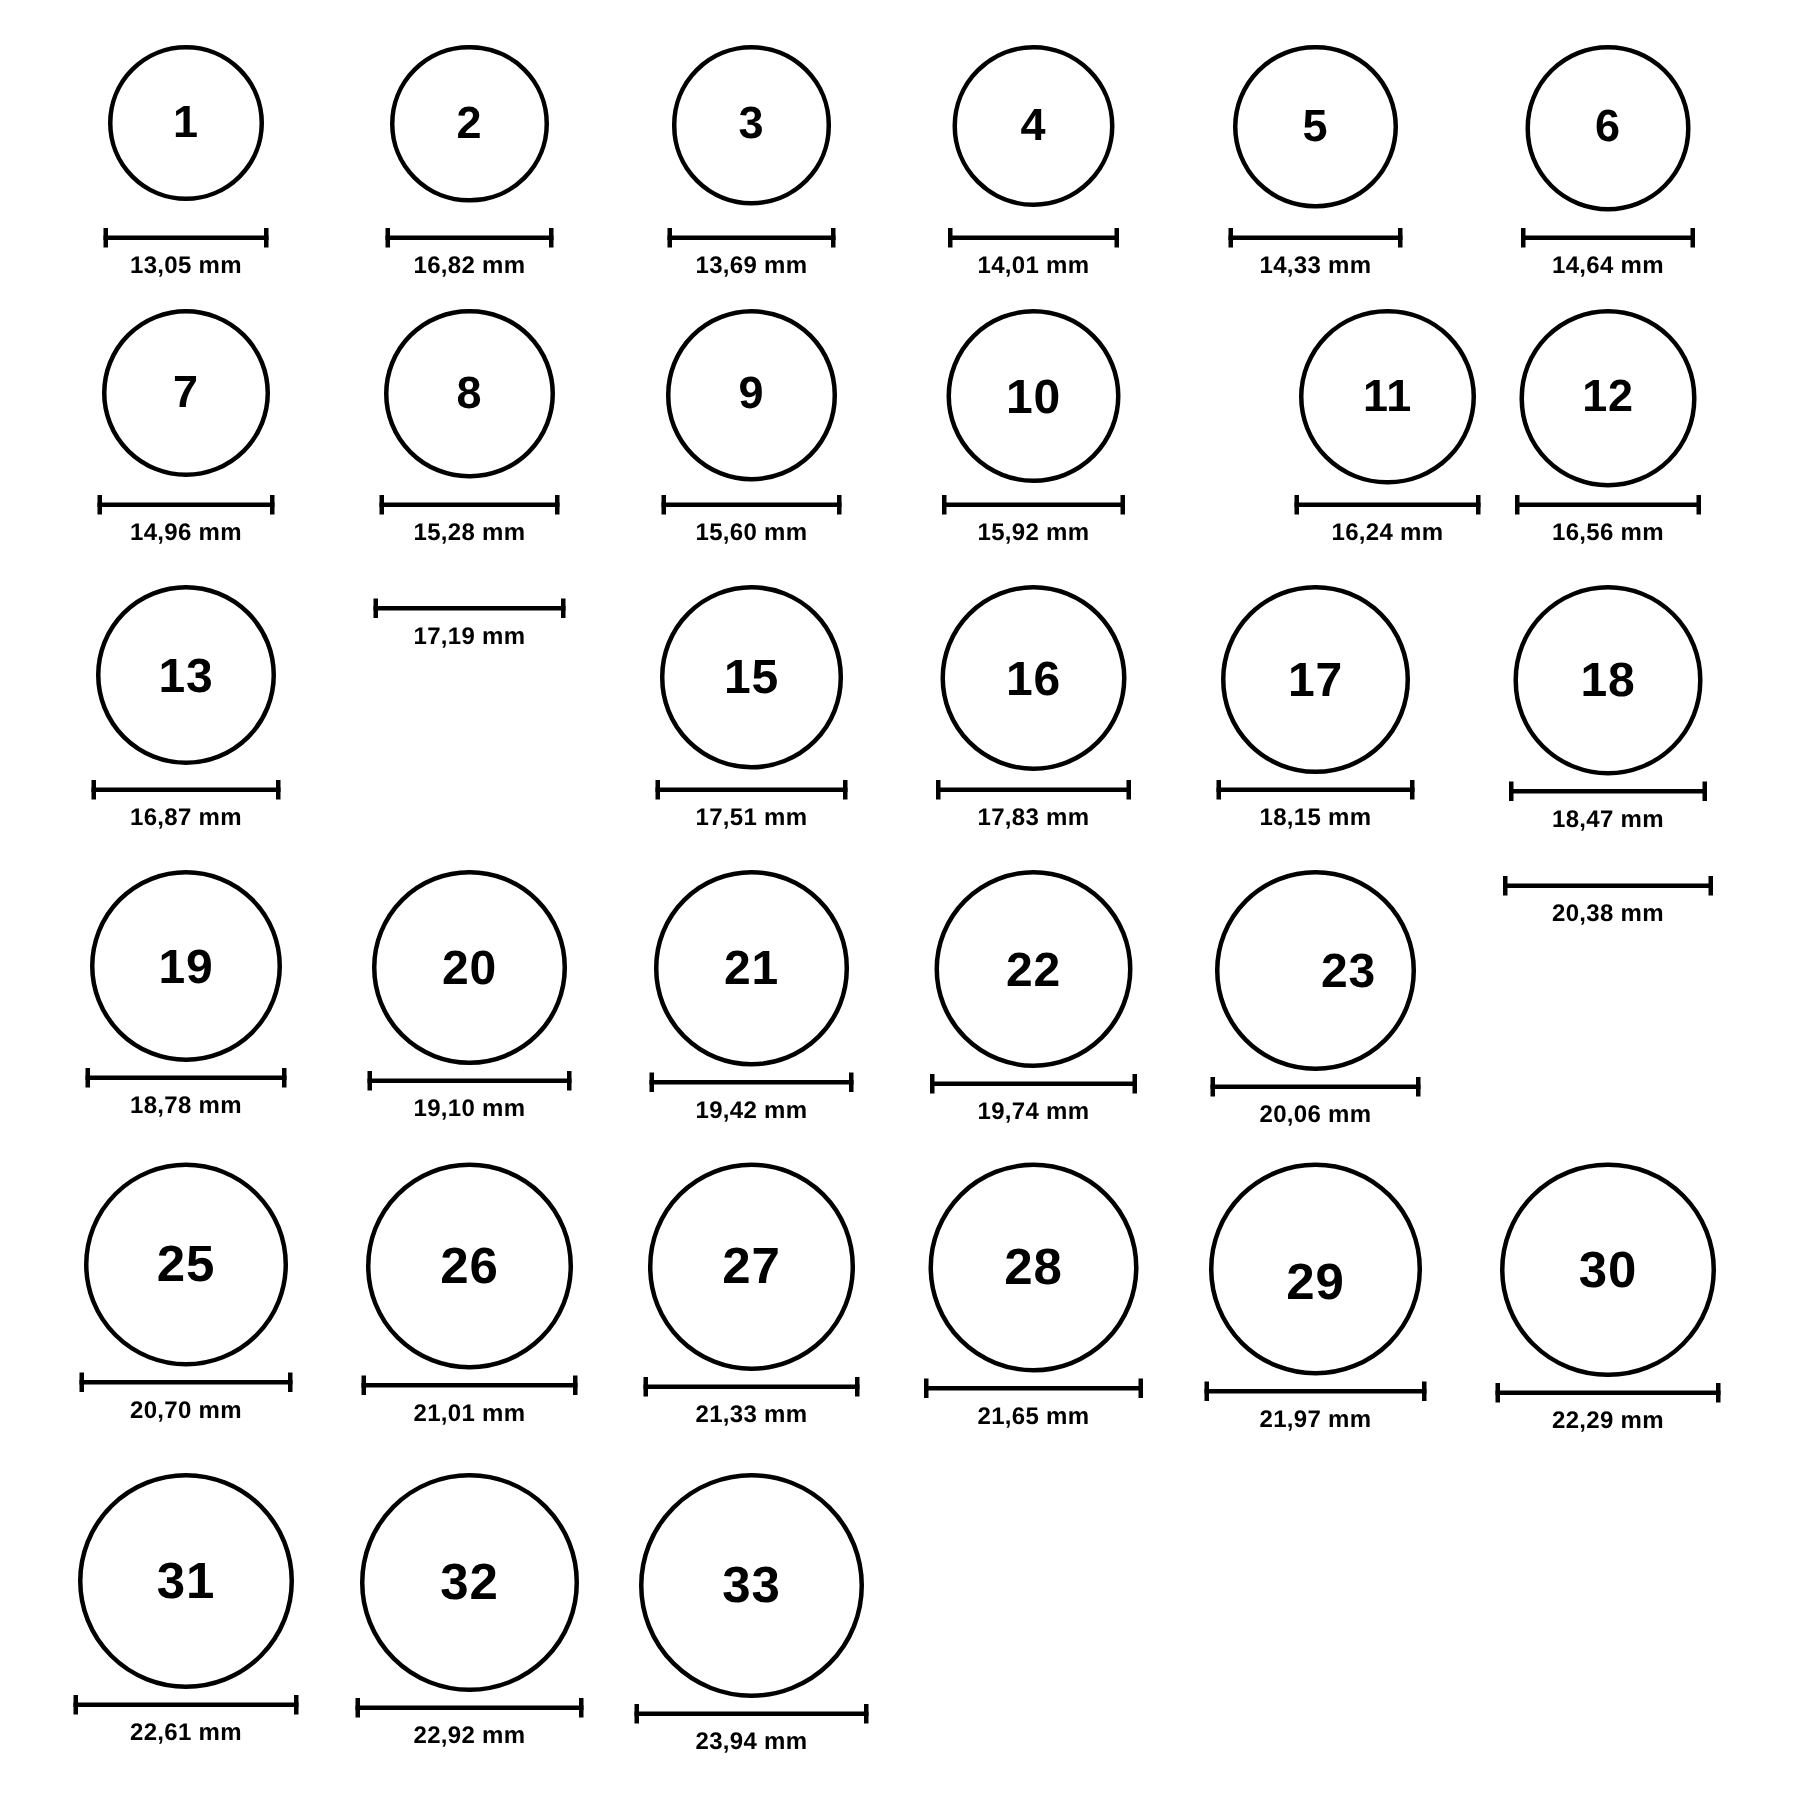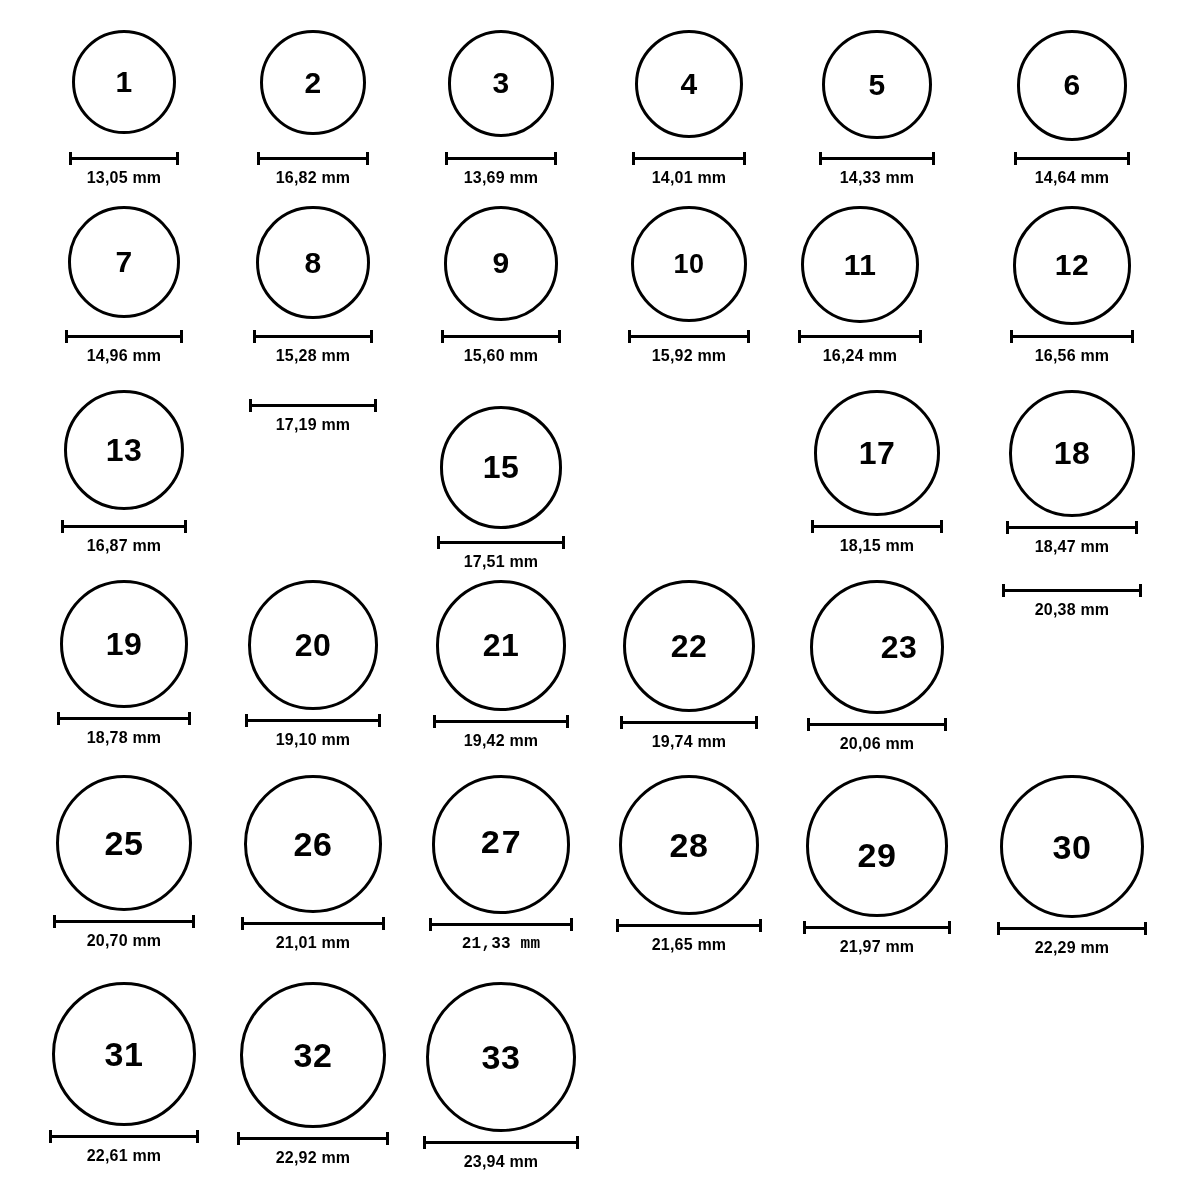--- a/index.html
+++ b/index.html
@@ -170,30 +170,30 @@
       </div>
       <div class="measure-bar" style="width: 120.771px; margin-top: 9.22865px;">
         <div class="line"></div>
         <div class="cap left"></div>
         <div class="cap right"></div>
       </div>
       <div class="measure-label">15,60 mm</div>
     </div>
     <div class="ring-cell" style="left: 609px; top: 206px; width: 160px;">
       <div class="ring-circle" style="width: 116.123px; height: 116.123px;">
-        <span class="ring-number" style="font-size: 27px;">10</span>
+        <span class="ring-number" style="font-size: 32px;">10</span>
       </div>
       <div class="measure-bar" style="width: 122.123px; margin-top: 7.87695px;">
         <div class="line"></div>
         <div class="cap left"></div>
         <div class="cap right"></div>
       </div>
       <div class="measure-label">15,92 mm</div>
     </div>
-    <div class="ring-cell" style="left: 780px; top: 206px; width: 160px;">
+    <div class="ring-cell" style="left: 845px; top: 206px; width: 160px;">
       <div class="ring-circle" style="width: 117.475px; height: 117.475px;">
         <span class="ring-number" style="font-size: 30px;">11</span>
       </div>
       <div class="measure-bar" style="width: 123.475px; margin-top: 6.52525px;">
         <div class="line"></div>
         <div class="cap left"></div>
         <div class="cap right"></div>
       </div>
       <div class="measure-label">16,24 mm</div>
     </div>
@@ -220,30 +220,41 @@
       <div class="measure-label">16,87 mm</div>
     </div>
     <div class="ring-cell" style="left: 233px; top: 390px; width: 160px;">
       <div class="measure-bar" style="width: 127.488px; margin-top: 8.5124px;">
         <div class="line"></div>
         <div class="cap left"></div>
         <div class="cap right"></div>
       </div>
       <div class="measure-label">17,19 mm</div>
     </div>
-    <div class="ring-cell" style="left: 421px; top: 406px; width: 160px;">
+    <div class="ring-cell" style="left: 421px; top: 390px; width: 160px;">
       <div class="ring-circle" style="width: 122.839px; height: 122.839px;">
         <span class="ring-number" style="font-size: 32px;">15</span>
       </div>
       <div class="measure-bar" style="width: 128.839px; margin-top: 7.1607px;">
         <div class="line"></div>
         <div class="cap left"></div>
         <div class="cap right"></div>
       </div>
       <div class="measure-label">17,51 mm</div>
+    </div>
+    <div class="ring-cell" style="left: 609px; top: 390px; width: 160px;">
+      <div class="ring-circle" style="width: 124.191px; height: 124.191px;">
+        <span class="ring-number" style="font-size: 32px;">16</span>
+      </div>
+      <div class="measure-bar" style="width: 130.191px; margin-top: 5.809px;">
+        <div class="line"></div>
+        <div class="cap left"></div>
+        <div class="cap right"></div>
+      </div>
+      <div class="measure-label">17,83 mm</div>
     </div>
     <div class="ring-cell" style="left: 797px; top: 390px; width: 160px;">
       <div class="ring-circle" style="width: 125.543px; height: 125.543px;">
         <span class="ring-number" style="font-size: 32px;">17</span>
       </div>
       <div class="measure-bar" style="width: 131.543px; margin-top: 4.4573px;">
         <div class="line"></div>
         <div class="cap left"></div>
         <div class="cap right"></div>
       </div>
@@ -338,21 +349,21 @@
       <div class="ring-circle" style="width: 137.624px; height: 137.624px;">
         <span class="ring-number" style="font-size: 34px;">26</span>
       </div>
       <div class="measure-bar" style="width: 143.624px; margin-top: 4px;">
         <div class="line"></div>
         <div class="cap left"></div>
         <div class="cap right"></div>
       </div>
       <div class="measure-label">21,01 mm</div>
     </div>
-    <div class="ring-cell" style="left: 421px; top: 775px; width: 160px; font-family: Liberation Mono, monospace;">
+    <div class="ring-cell" style="left: 421px; top: 775px; width: 160px;">
       <div class="ring-circle" style="width: 138.975px; height: 138.975px;">
         <span class="ring-number" style="font-size: 34px;">27</span>
       </div>
       <div class="measure-bar" style="width: 144.975px; margin-top: 4px;">
         <div class="line"></div>
         <div class="cap left"></div>
         <div class="cap right"></div>
       </div>
       <div class="measure-label">21,33 mm</div>
     </div>

